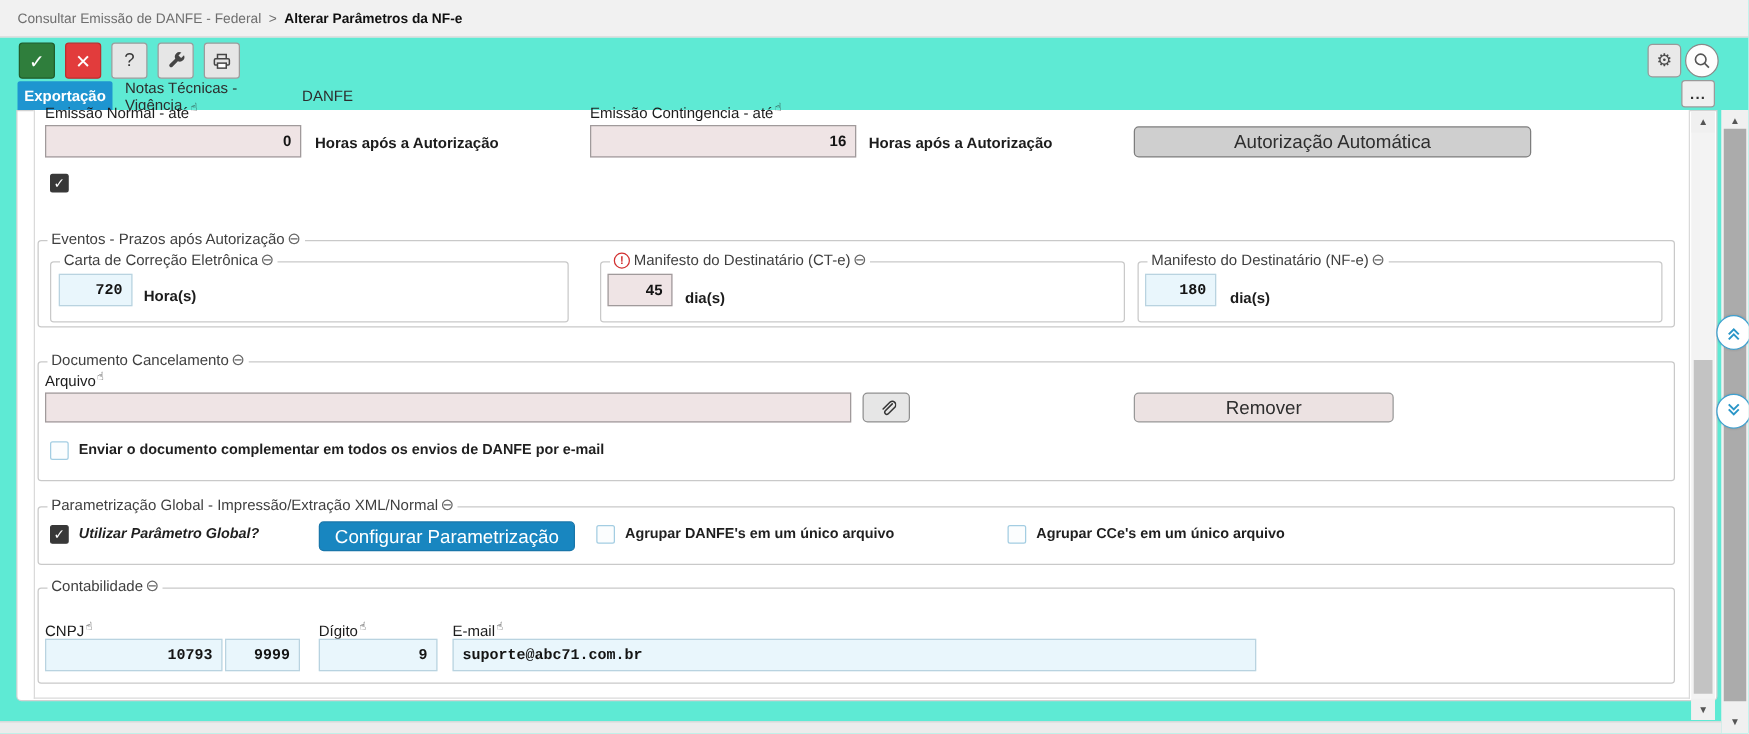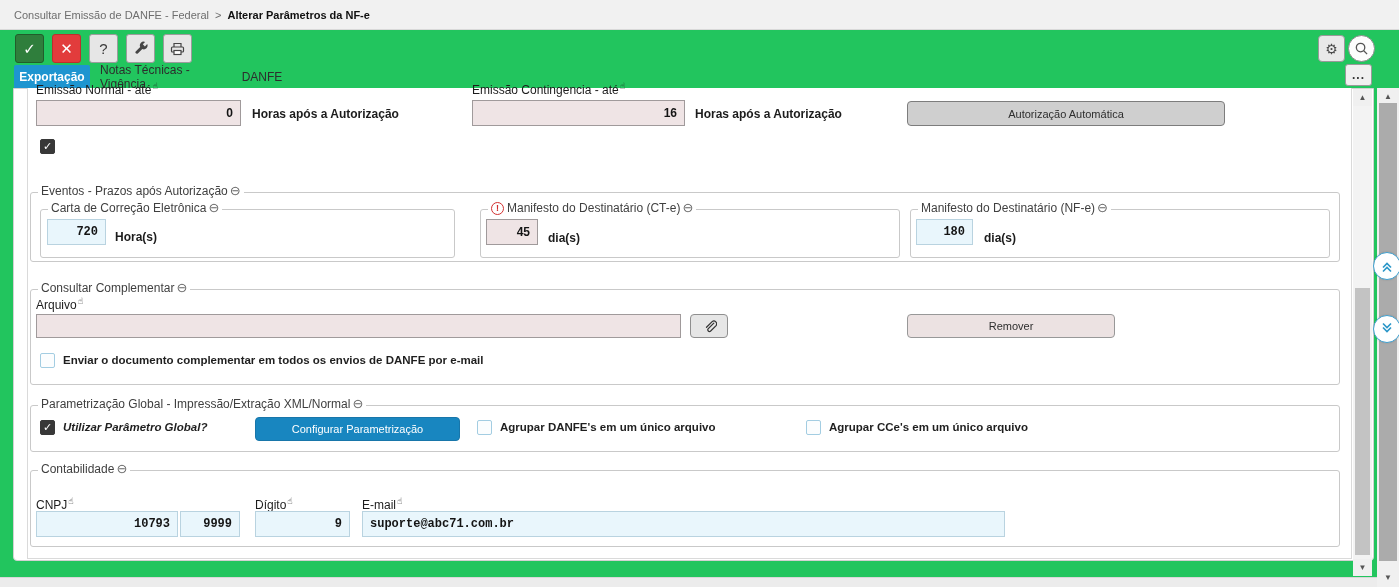--- a/index.html
+++ b/index.html
@@ -1,19 +1,19 @@
 <!DOCTYPE html>
 <html><head>
 <meta charset="utf-8">
 <style>
   * { margin:0; padding:0; box-sizing:border-box; }
   body { background:#fff; }
   .screen {
     position:relative; width:1399px; height:587px; overflow:hidden;
-    background:#22c55e;
+    background:#5eead4;
     font-family:"Liberation Sans","DejaVu Sans",sans-serif;
     color:#1a1a1a;
   }
   
   .crumb-bar {
     position:absolute; left:0; top:0; width:1399px; height:30px;
     background:#f1f1f1; border-bottom:1px solid #d9d9d9;
     display:flex; align-items:center; padding-left:14px; font-size:11px;
   }
   .crumb-parent { color:#6e6e6e; }
@@ -84,21 +84,21 @@
   .lbl.strong { font-weight:600; }
   .input {
     position:absolute; border:1px solid #a09a9b; font-size:12px; font-weight:600;
     color:#141414; padding:0 7px; text-align:right;
     font-family:"Liberation Sans","DejaVu Sans",sans-serif;
   }
   .input.pink { background:#efe4e5; border-color:#a09a9b; }
   .input.blue { background:#e9f6fc; border-color:#b9d3e0;font-family:Liberation Mono, monospace; }
   .input.left { text-align:left; }
   .btn {
-    position:absolute; font-size:11px; color:#2e2e2e; display:flex;
+    position:absolute; font-size:15px; color:#2e2e2e; display:flex;
     align-items:center; justify-content:center; border-radius:4px; cursor:pointer;
     font-family:"Liberation Sans","DejaVu Sans",sans-serif;
   }
   .btn.auto    { background:#cfcfcf; border:1px solid #7d7d7d; }
   .btn.remover { background:#ece2e2; border:1px solid #989898; }
   .btn.clip    { background:#e6e6e6; border:1px solid #8f8f8f; }
   .btn.blue    { background:#1886c0; border:1px solid #1876aa; color:#fff; }
   .cb {
     position:absolute; width:15px; height:15px; border-radius:2px; cursor:pointer;
     display:flex; align-items:center; justify-content:center; font-size:11px;
@@ -231,21 +231,21 @@
     <span class="legend">
       <span>Manifesto do Destinatário (NF-e)</span>
         <span class="collapse">⊖</span>
     </span>
   </div>
   <input class="input blue" style="left: 916px; top: 219px; width: 57px; height: 26px;" value="180">
   <span class="lbl strong" style="left:984px; top:231px;">dia(s)</span>
 
   <div class="fs" style="left:30px; top:289px; width:1310px; height:96px;">
     <span class="legend">
-      <span>Consultar Complementar</span>
+      <span>Documento Cancelamento</span>
         <span class="collapse">⊖</span>
     </span>
   </div>
   <span class="lbl" style="left:36px; top:296px;">
     <span>Arquivo</span><span class="hint">☝</span>
   </span>
   <input class="input pink left" style="left: 36px; top: 314px; width: 645px; height: 24px;" value="">
   <div class="btn clip" style="left:690px; top:314px; width:38px; height:24px;">
     <svg width="15" height="15" viewBox="0 0 16 16">
       <path d="M12.6 4.4l-6.1 6.1a1.8 1.8 0 0 0 2.5 2.5l6-6a3 3 0 0 0-4.2-4.2l-6 6" stroke="#333" fill="none" stroke-width="1.3" stroke-linecap="round"></path>

